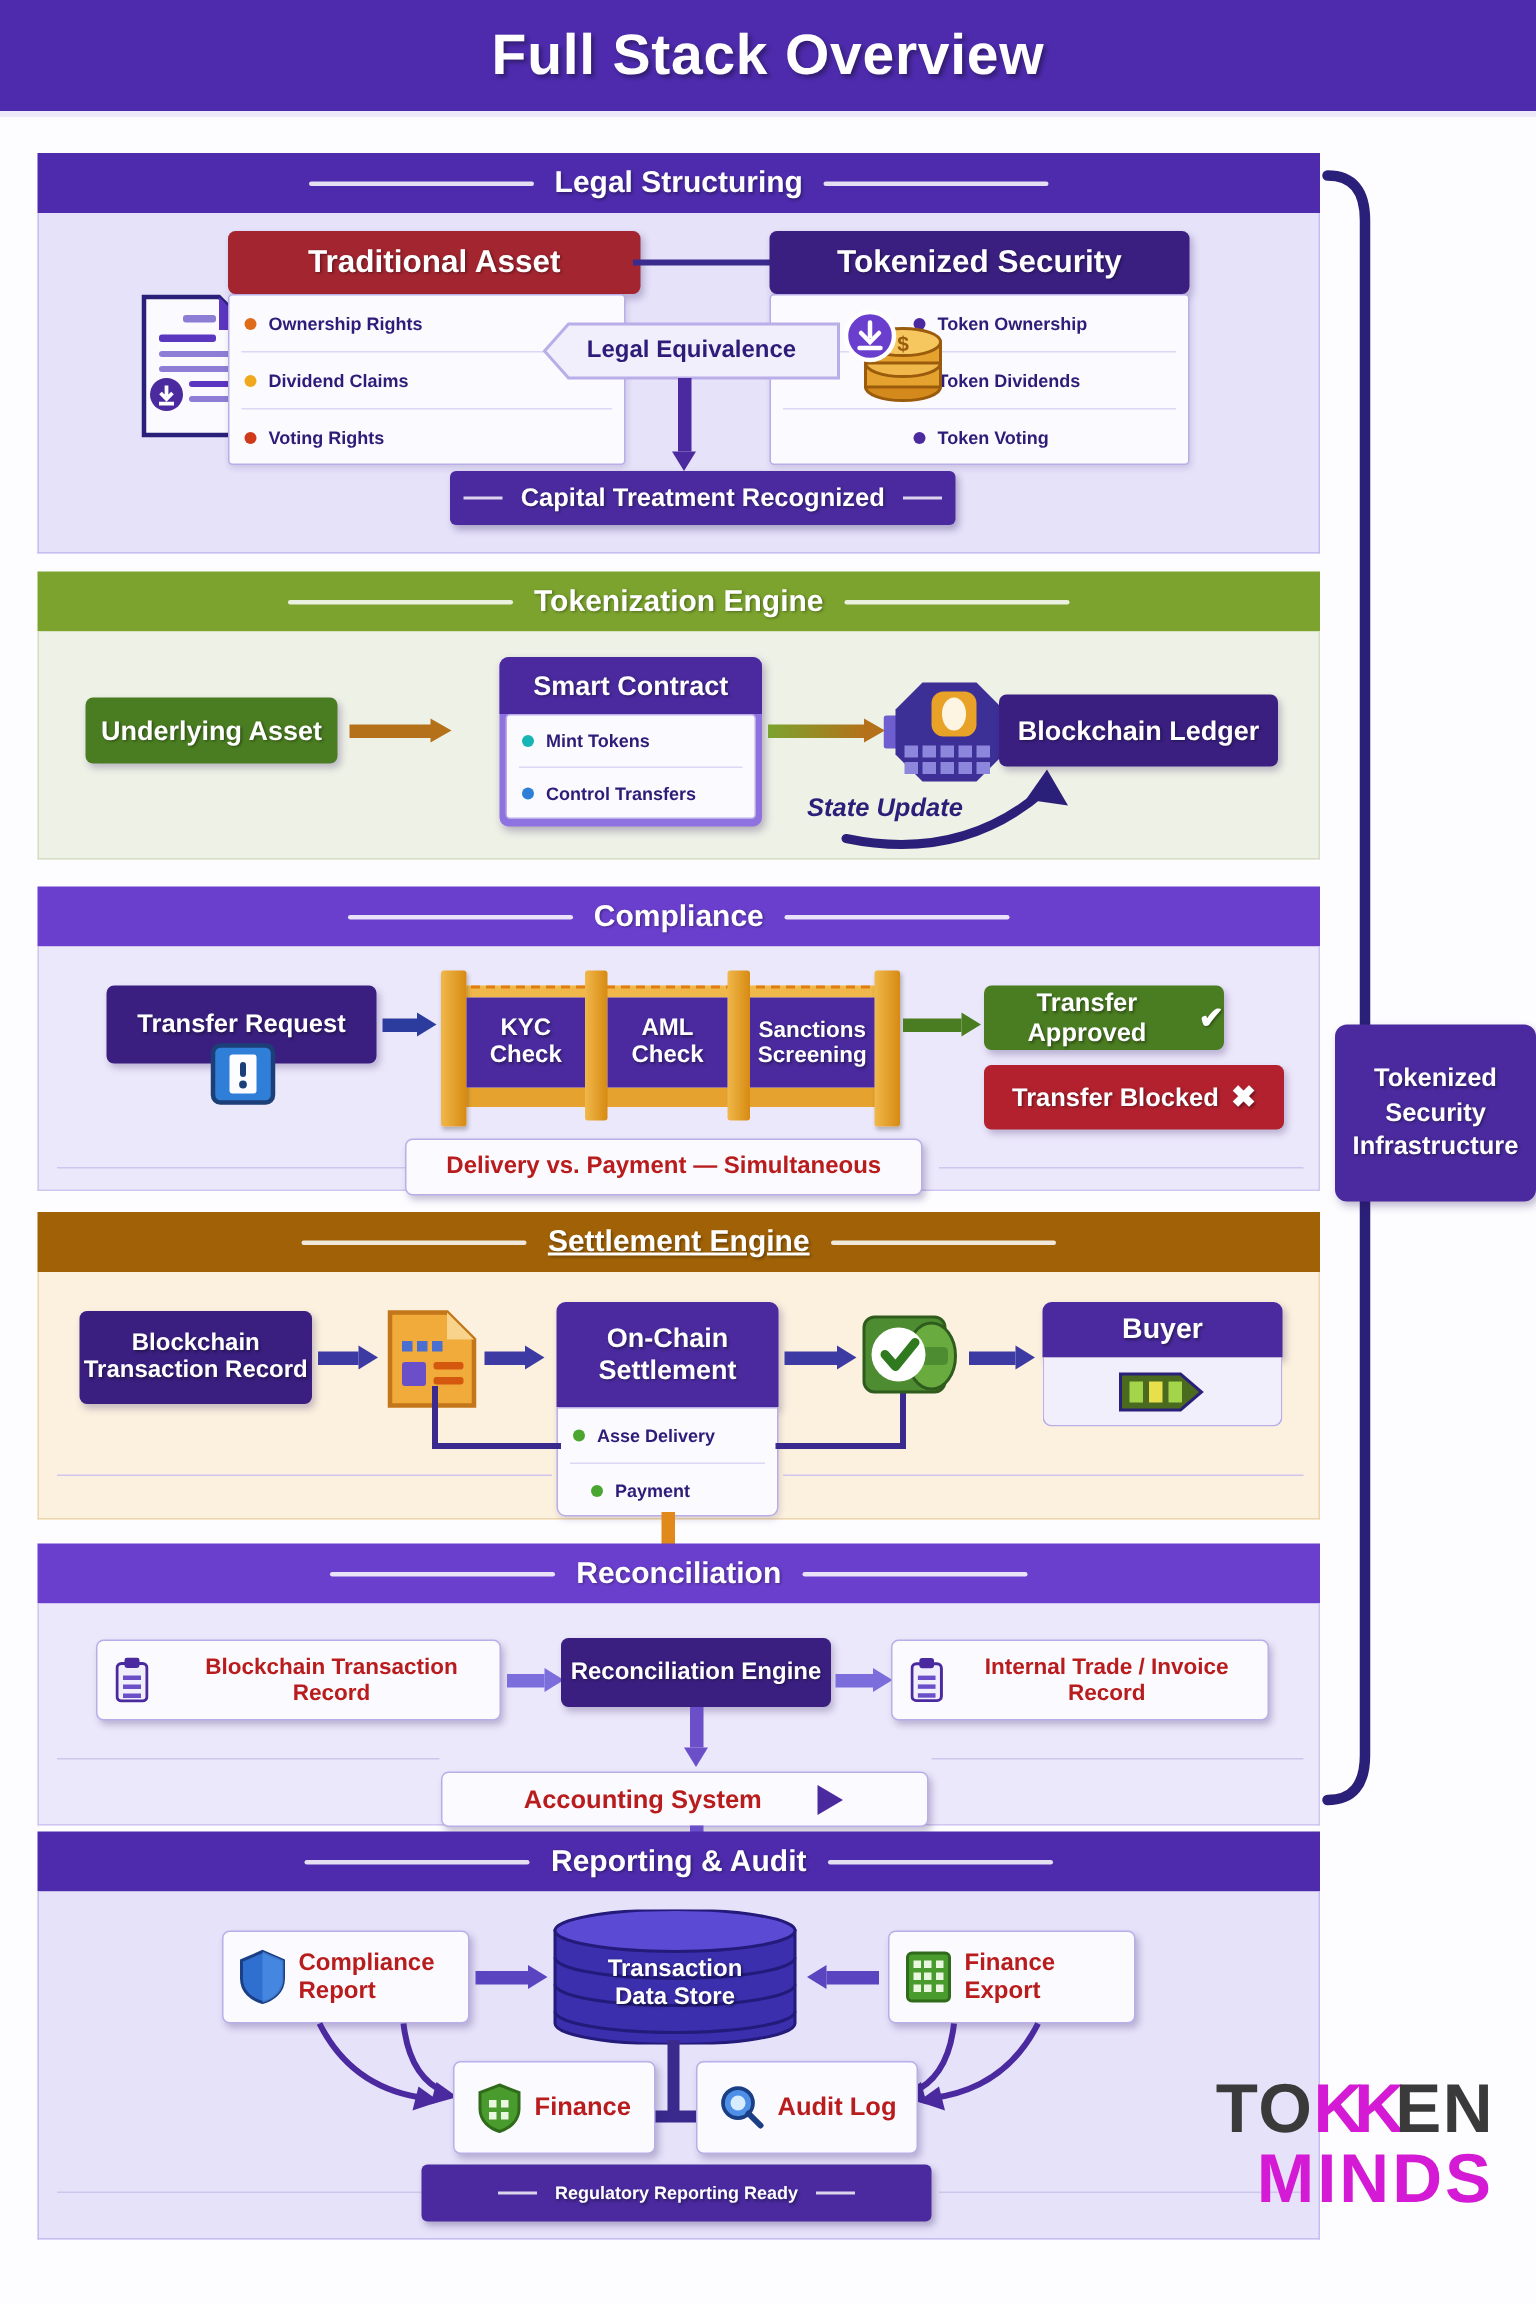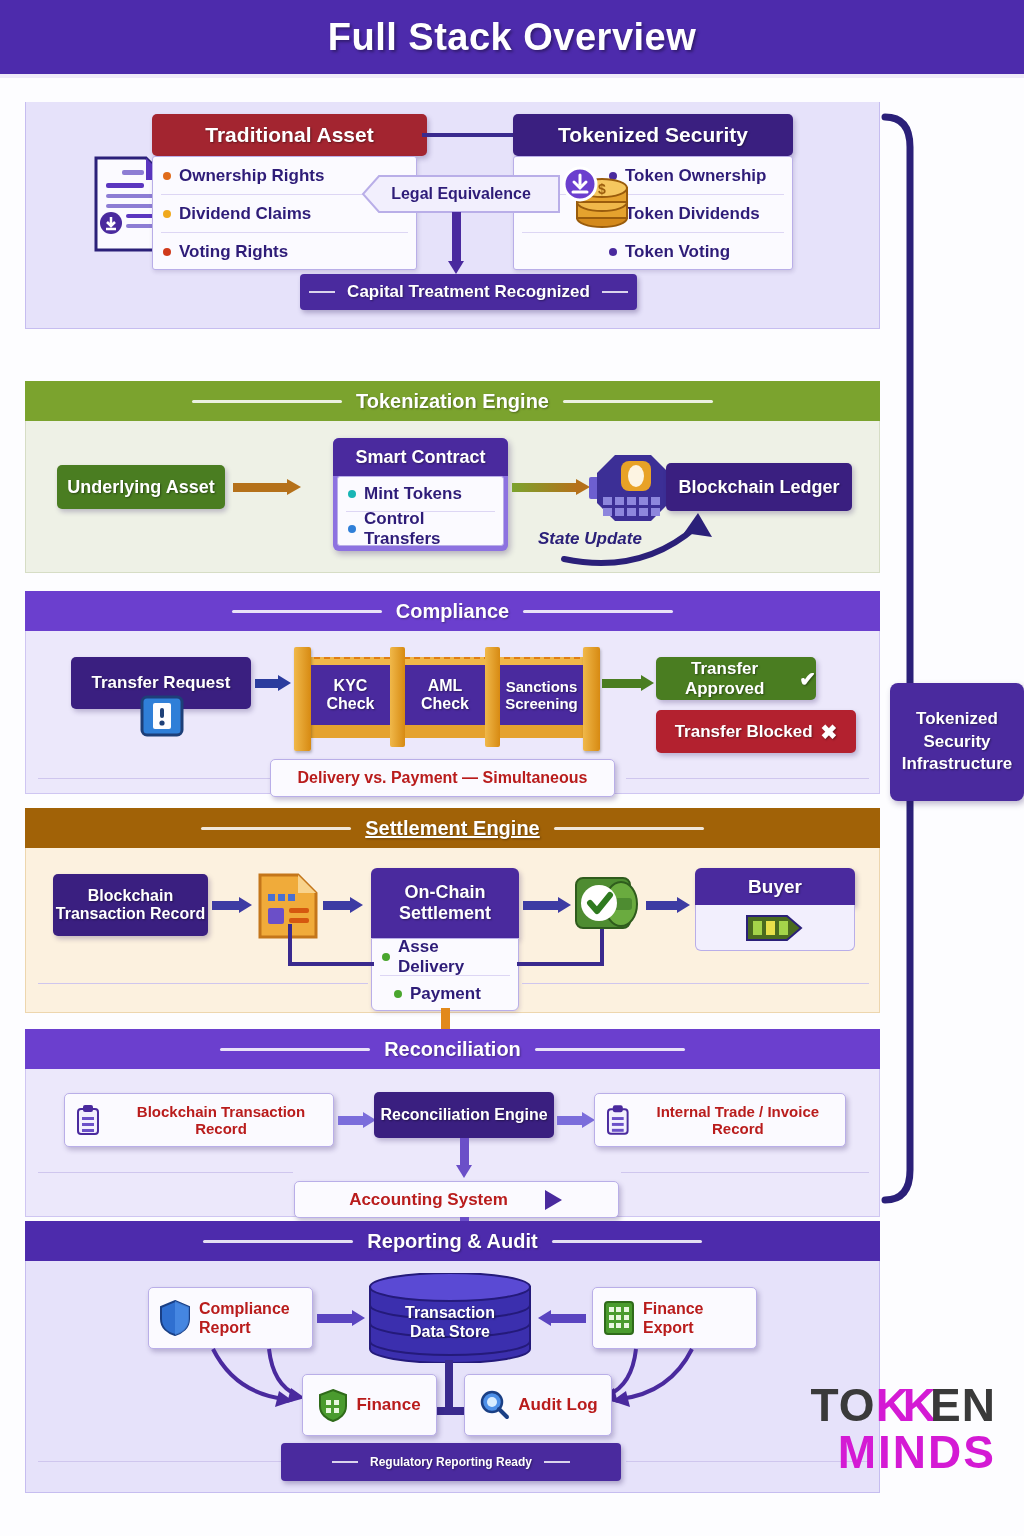--- a/index.html
+++ b/index.html
@@ -48,21 +48,21 @@
   .box-purple { background:#4a2a9e; color:#fff; text-shadow:1px 1px 2px rgba(0,0,0,.4); }
   .box-darkpurple { background:#3a1f80; color:#fff; text-shadow:1px 1px 2px rgba(0,0,0,.4); }
   .box-red { background:#a32530; color:#fff; text-shadow:1px 1px 2px rgba(0,0,0,.4); }
   .box-green { background:#4a7d21; color:#fff; text-shadow:1px 1px 2px rgba(0,0,0,.4); }
   .box-crimson { background:#b3212f; color:#fff; text-shadow:1px 1px 2px rgba(0,0,0,.4); }
   .box-white { background:#fbfaff; color:#b91c1c; border:1.5px solid #b9aee8; }
 
   .list-panel { position:absolute; background:#fbfaff; border:1.5px solid #b9aee8;
                 border-radius:3px; box-shadow:1px 2px 4px rgba(40,20,90,.15); }
   .list-row { display:flex; align-items:center; gap:8px; color:#2e1c78;
-              font-weight:bold; font-size:17px; padding:0 10px; }
+              font-weight:bold; font-size:12px; padding:0 10px; }
   .list-div { height:1px; background:#ddd6f4; margin:0 8px; }
   .dot { width:8px; height:8px; border-radius:50%; flex:0 0 auto; }
 
   .ribbon { position:absolute; display:flex; align-items:center; justify-content:center;
             gap:12px; background:#4a2a9e; color:#fff; font-weight:bold;
             border-radius:4px; box-shadow:2px 3px 5px rgba(40,20,90,.3);
             text-shadow:1px 1px 2px rgba(0,0,0,.4); }
   .ribbon .rule { width:26px; height:2.5px; background:rgba(255,255,255,.8); }
 
   .hline { position:absolute; height:1px; background:#cfc6ee; }
@@ -113,20 +113,25 @@
 
   <div class="sidelabel" style="left:890px; top:683px; width:134px; height:118px;">
     <div>
       <div>Tokenized</div>
       <div>Security</div>
       <div>Infrastructure</div>
     </div>
   </div>
 
   <div class="panel p-purple" style="top:102px;">
+    <div class="panel-head">
+      <span class="rule"></span>
+      <span>Legal Structuring</span>
+      <span class="rule"></span>
+    </div>
     <div class="panel-body" style="height:227px;">
 
       <svg class="icon" style="left:66px; top:52px; width:80px; height:100px;" viewBox="0 0 80 100">
         <path d="M4 4 h50 l22 22 v70 H4 Z" fill="#fbfaff" stroke="#2b2079" stroke-width="3"></path>
         <path d="M54 4 l22 22 h-22 Z" fill="#5b36bf"></path>
         <rect x="30" y="16" width="22" height="5" rx="2" fill="#8d7dd4"></rect>
         <rect x="14" y="29" width="38" height="5" rx="2" fill="#5b36bf"></rect>
         <rect x="14" y="40" width="52" height="4" rx="2" fill="#8d7dd4"></rect>
         <rect x="14" y="50" width="52" height="4" rx="2" fill="#8d7dd4"></rect>
         <rect x="34" y="60" width="32" height="4" rx="2" fill="#5b36bf"></rect>

